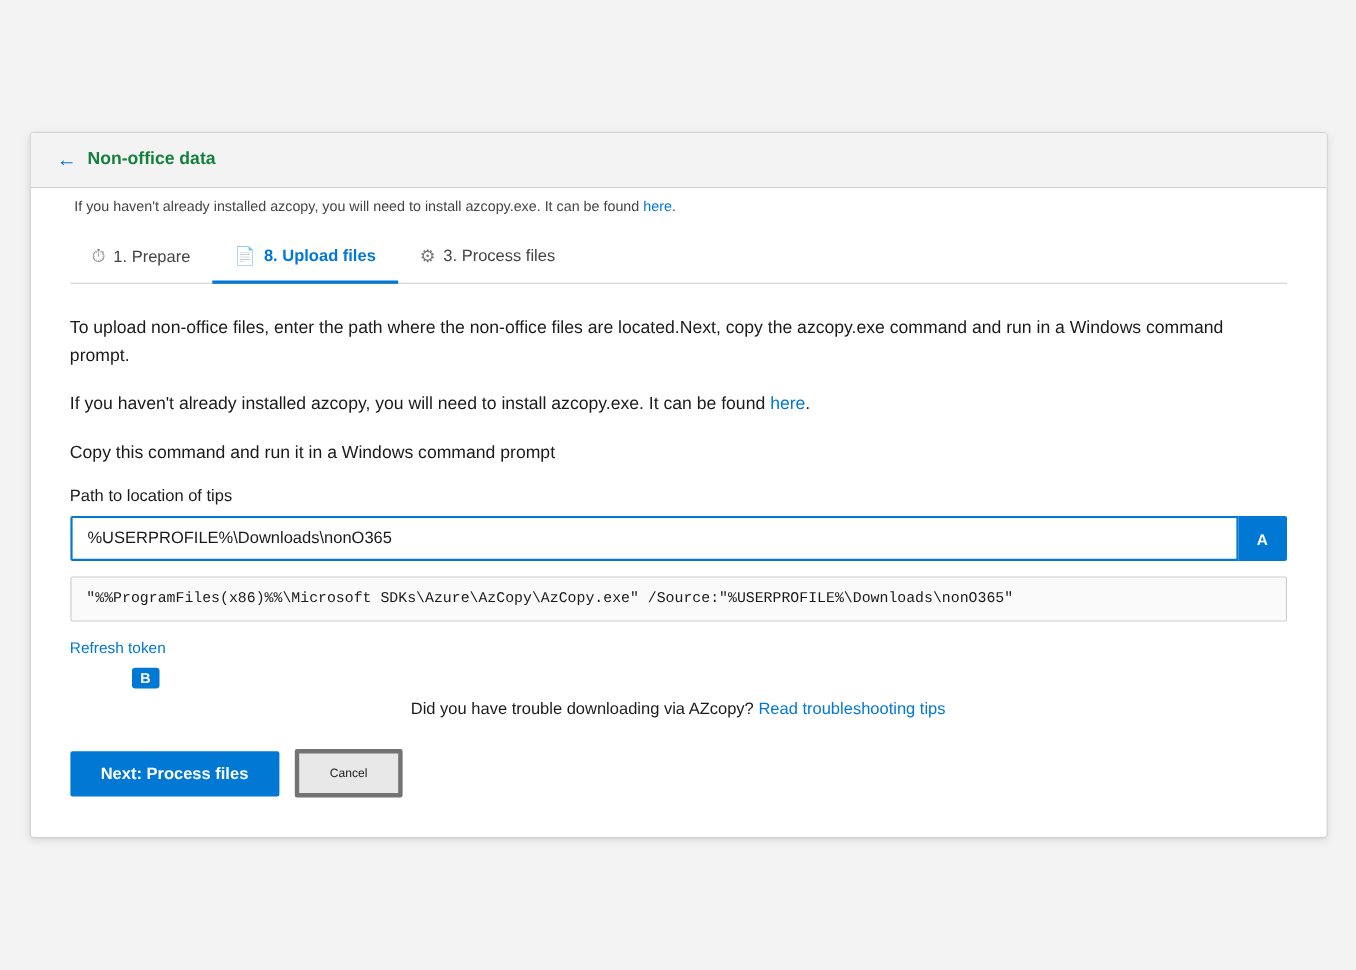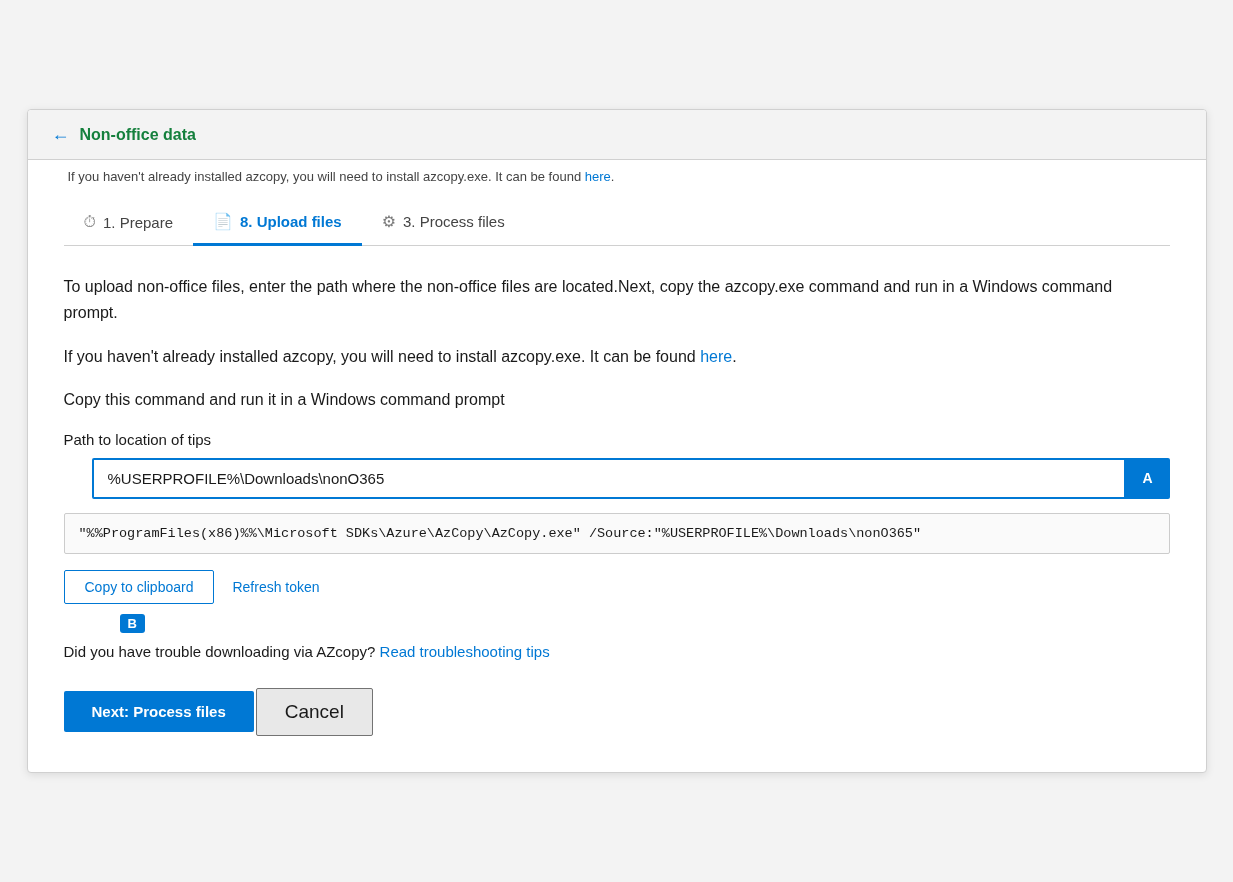--- a/index.html
+++ b/index.html
@@ -109,21 +109,20 @@
     }
     .path-input {
       flex: 1;
       border: 2px solid #0078d4;
       border-radius: 2px 0 0 2px;
       padding: 10px 14px;
       font-size: 15px;
       font-family: 'Segoe UI', Arial, sans-serif;
       color: #1a1a1a;
       outline: none;
-      margin-left: 28px;
     }
     .input-badge {
       background: #0078d4;
       color: #fff;
       font-weight: 700;
       font-size: 14px;
       padding: 0 14px;
       display: flex;
       align-items: center;
       justify-content: center;
@@ -180,48 +179,49 @@
       font-weight: 700;
       font-size: 13px;
       padding: 2px 8px;
       border-radius: 3px;
       display: inline-block;
     }
     .trouble-row {
       font-size: 15px;
       color: #1a1a1a;
       margin-bottom: 28px;
+      text-align: center;
     }
     .trouble-row a {
       color: #0078d4;
       text-decoration: none;
     }
     .bottom-actions {
       display: flex;
-      gap: 2px;
+      gap: 14px;
       align-items: center;
     }
     .next-btn {
       background: #0078d4;
       color: #fff;
       border: none;
       border-radius: 2px;
       padding: 12px 28px;
       font-size: 15px;
       font-weight: 600;
       cursor: pointer;
       font-family: 'Segoe UI', Arial, sans-serif;
     }
     .cancel-btn {
       background: #e8e8e8;
       color: #1a1a1a;
-      border: 1px solid #737373;
+      border: 4px solid #737373;
       border-radius: 2px;
       padding: 12px 28px;
-      font-size: 19px;
+      font-size: 11px;
       cursor: pointer;
       font-family: 'Segoe UI', Arial, sans-serif;
     }
   </style>
 </head>
 <body>
 
 <div class="window">
 
   <div class="header">
@@ -261,21 +261,20 @@
     <div class="label">Path to location of tips</div>
 
     <div class="input-row">
       <input type="text" class="path-input" value="%USERPROFILE%\Downloads\nonO365" style="">
       <div class="input-badge">A</div>
     </div>
 
     <div class="command-box">"%%ProgramFiles(x86)%%\Microsoft SDKs\Azure\AzCopy\AzCopy.exe" /Source:"%USERPROFILE%\Downloads\nonO365"</div>
 
     <div class="action-row">
-      <button class="copy-btn">Copy to clipboard</button>
       <a href="#" class="refresh-link">Refresh token</a>
     </div>
 
     <div class="badge-row">
       <span class="b-badge">B</span>
     </div>
 
     <div class="trouble-row">
       <span>Did you have trouble downloading via AZcopy? </span><a href="#">Read troubleshooting tips</a>
     </div>

